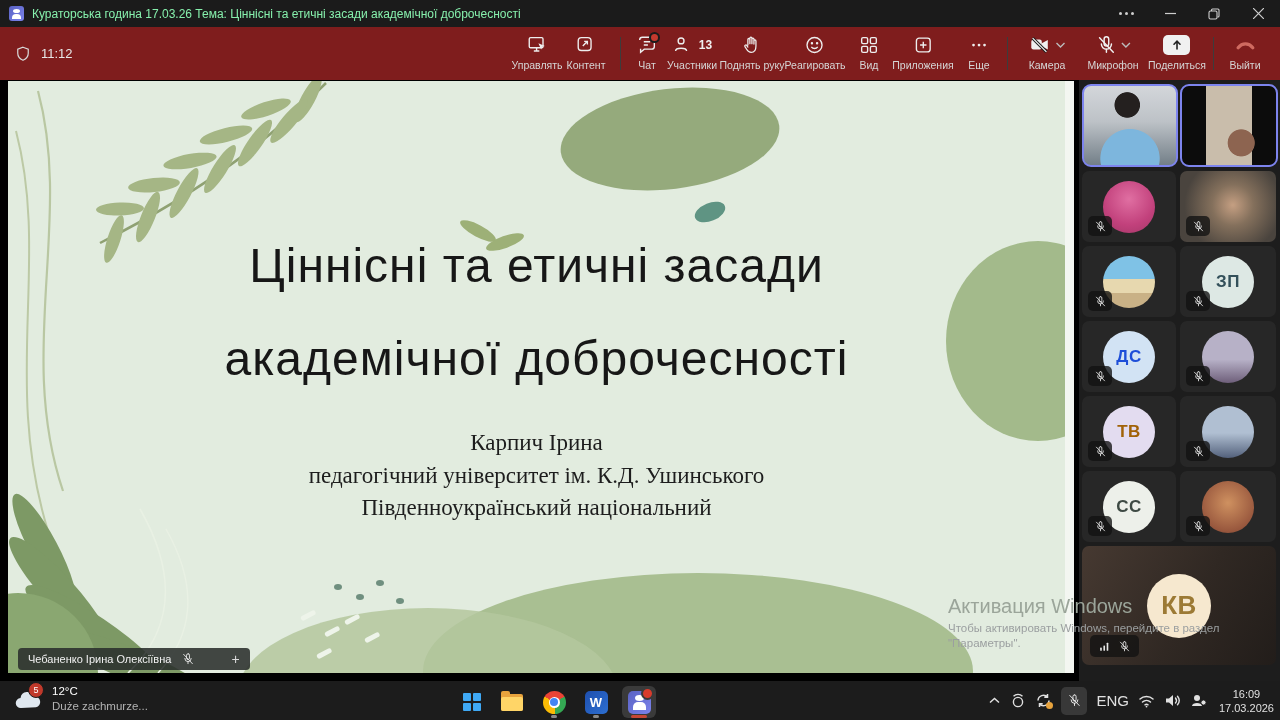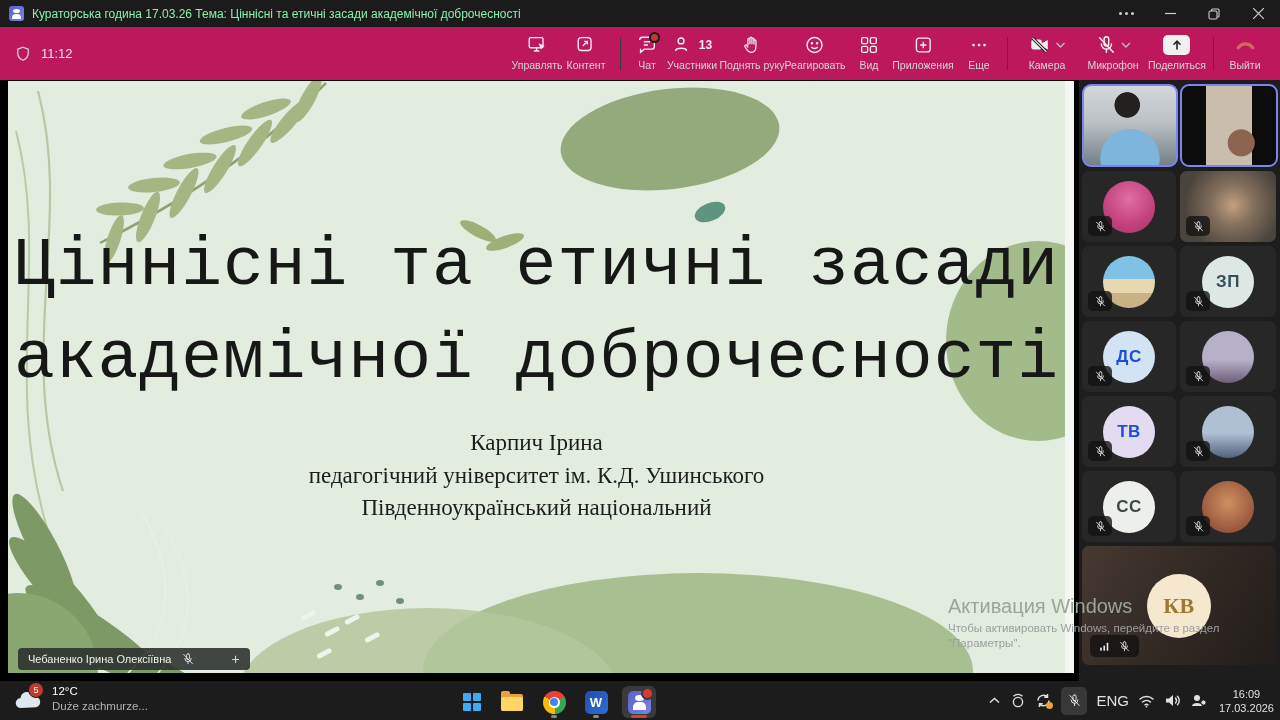--- a/index.html
+++ b/index.html
@@ -11,40 +11,40 @@
     background:linear-gradient(135deg,#5a62c3,#7b83eb);position:relative;flex:none;}
   #titlebar .appicon:after{content:"";position:absolute;left:4px;top:3px;width:7px;height:4px;
     border-radius:50%;background:#fff;}
   #titlebar .appicon:before{content:"";position:absolute;left:3px;top:8px;width:9px;height:5px;
     border-radius:4px 4px 0 0;background:#fff;}
   #winctl{margin-left:auto;display:flex;align-items:center;height:100%;}
   #winctl .wbtn{width:44px;height:100%;display:flex;align-items:center;justify-content:center;color:#cfcfcf;}
   .dots3{display:flex;gap:3px;}
   .dots3 i{width:3px;height:3px;border-radius:50%;background:#cfcfcf;}
   
-  #toolbar{position:absolute;left:0;top:27px;width:1280px;height:53px;background:#be185d;}
+  #toolbar{position:absolute;left:0;top:27px;width:1280px;height:53px;background:#7f1d1d;}
   #timer{position:absolute;left:14px;top:0;height:53px;display:flex;align-items:center;gap:9px;
     color:#e6e6e6;font-size:13px;}
   .tbtn{position:absolute;top:5px;transform:translateX(-50%);text-align:center;color:#d6d6d6;}
   .tbtn .ic{height:26px;display:flex;align-items:center;justify-content:center;gap:3px;}
   .tbtn .lb{font-size:10.5px;margin-top:1px;white-space:nowrap;}
   .tbtn svg{display:block;}
   .tsep{position:absolute;top:10px;width:1px;height:33px;background:#3c3c3c;}
   .cnt{font-size:12px;font-weight:bold;color:#f0f0f0;margin-left:2px;}
   .chatdot{position:absolute;margin-left:14px;margin-top:-16px;width:7px;height:7px;border-radius:50%;
     background:#c4392e;border:2px solid #1b1b1b;}
   .sharebox{width:27px;height:20px;border-radius:5px;background:#f0f0f0;display:flex;
     align-items:center;justify-content:center;}
   
   #stage{position:absolute;left:0;top:80px;width:1280px;height:601px;background:#000;}
   #slide{position:absolute;left:8px;top:1px;width:1057px;height:592px;background:#e2ecdf;overflow:hidden;}
   #slide-edge{position:absolute;left:1065px;top:1px;width:9px;height:592px;background:#f3f6f1;}
   #deco{position:absolute;left:0;top:0;width:1057px;height:592px;}
   .slide-title{position:absolute;left:0;top:138px;width:1057px;text-align:center;
-    font-family:Liberation Mono, monospace;font-size:68px;line-height:93px;color:#171717;letter-spacing:1px;}
+    font-family:Liberation Sans, sans-serif;font-size:48px;line-height:93px;color:#171717;letter-spacing:1px;}
   .slide-authors{position:absolute;left:0;top:346px;width:1057px;text-align:center;
     font-family:"Liberation Serif",serif;font-size:23px;line-height:32.5px;color:#1d1d1d;}
   #namepill{position:absolute;left:10px;top:567px;height:22px;border-radius:4px;
     background:rgba(42,47,44,.88);display:flex;align-items:center;gap:10px;padding:0 10px;
     color:#f2f2f2;font-size:11px;}
   #namepill .plus{color:#dcdcdc;font-size:14px;margin-left:26px;}
   
   #watermark{position:absolute;left:948px;top:594px;width:332px;color:#99a399;z-index:40;pointer-events:none;}
   #watermark .w1{font-size:20px;line-height:24px;color:#9ba59a;}
   #watermark .w2{font-size:11.5px;line-height:15px;margin-top:3px;color:#9b9fa0;}
@@ -76,23 +76,23 @@
   .avc{position:absolute;left:50%;top:50%;transform:translate(-50%,-50%);width:52px;height:52px;
     border-radius:50%;display:flex;align-items:center;justify-content:center;
     font-size:17px;font-weight:bold;letter-spacing:.5px;}
   .av3{background:radial-gradient(circle at 50% 35%,#e06fa2 0%,#c2417c 60%,#a33767 100%);}
   .av5{background:linear-gradient(180deg,#7fc2e6 0 44%,#e7d8af 44% 72%,#c9b186 72%);}
   .av8{background:linear-gradient(180deg,#b7b1c7 0 55%,#6e5f7a);}
   .av10{background:linear-gradient(180deg,#b0bfd2 0 52%,#53617b);}
   .av12{background:radial-gradient(circle at 50% 42%,#cf9160 0%,#99583e 70%,#6f4030 100%);}
   .in6{background:#dde8e4;color:#33505a;}
   .in7{background:#d2e3f4;color:#1d4ed8;}
-  .in9{background:#e3dcf0;color:#1d4ed8;}
+  .in9{background:#e3dcf0;color:#a16207;}
   .in11{background:#edf0ea;color:#3e4a44;}
-  .in13{width:64px;height:64px;background:#f6e8cf;color:#9c7a35;font-size:22px;font-family:Liberation Serif, serif;}
+  .in13{width:64px;height:64px;background:#f6e8cf;color:#9c7a35;font-size:26px;}
   .micbadge{position:absolute;left:6px;bottom:6px;width:24px;height:20px;border-radius:5px;
     background:rgba(18,18,18,.78);display:flex;align-items:center;justify-content:center;color:#e6e6e6;}
   .statusbox{position:absolute;left:8px;bottom:8px;height:22px;border-radius:5px;
     background:rgba(18,18,18,.78);display:flex;align-items:center;gap:7px;padding:0 8px;color:#e6e6e6;}
   
   #taskbar{position:absolute;left:0;top:681px;width:1280px;height:39px;background:#1c1c1c;}
   #weather{position:absolute;left:14px;top:3px;display:flex;align-items:flex-start;gap:8px;}
   #weather .badge{position:absolute;left:14px;top:-2px;width:14px;height:14px;border-radius:50%;
     background:#c0392b;color:#fff;font-size:9px;display:flex;align-items:center;justify-content:center;
     border:1.5px solid #1c1c1c;z-index:2;}

